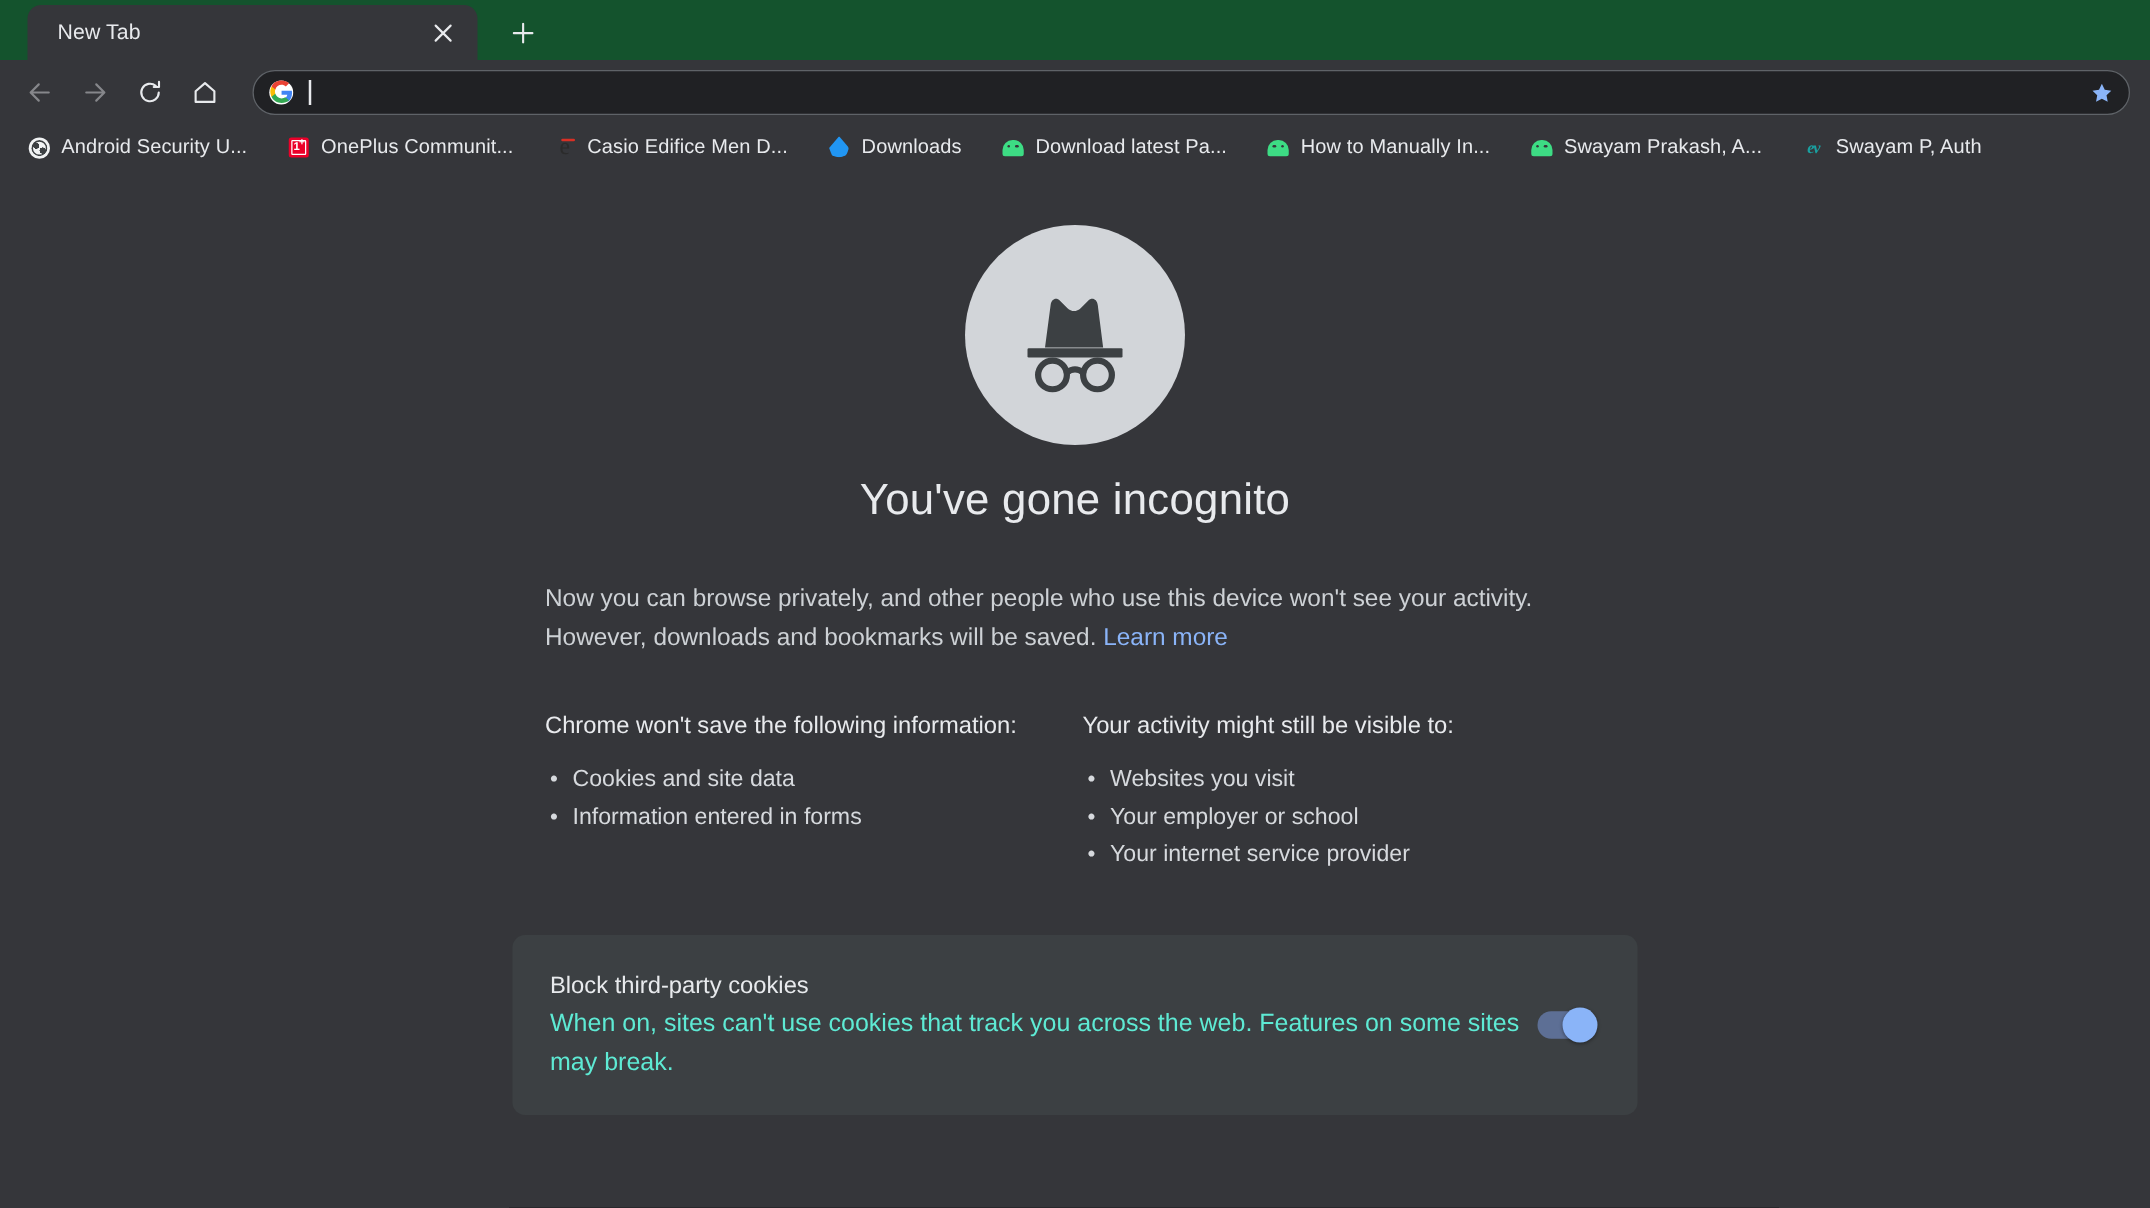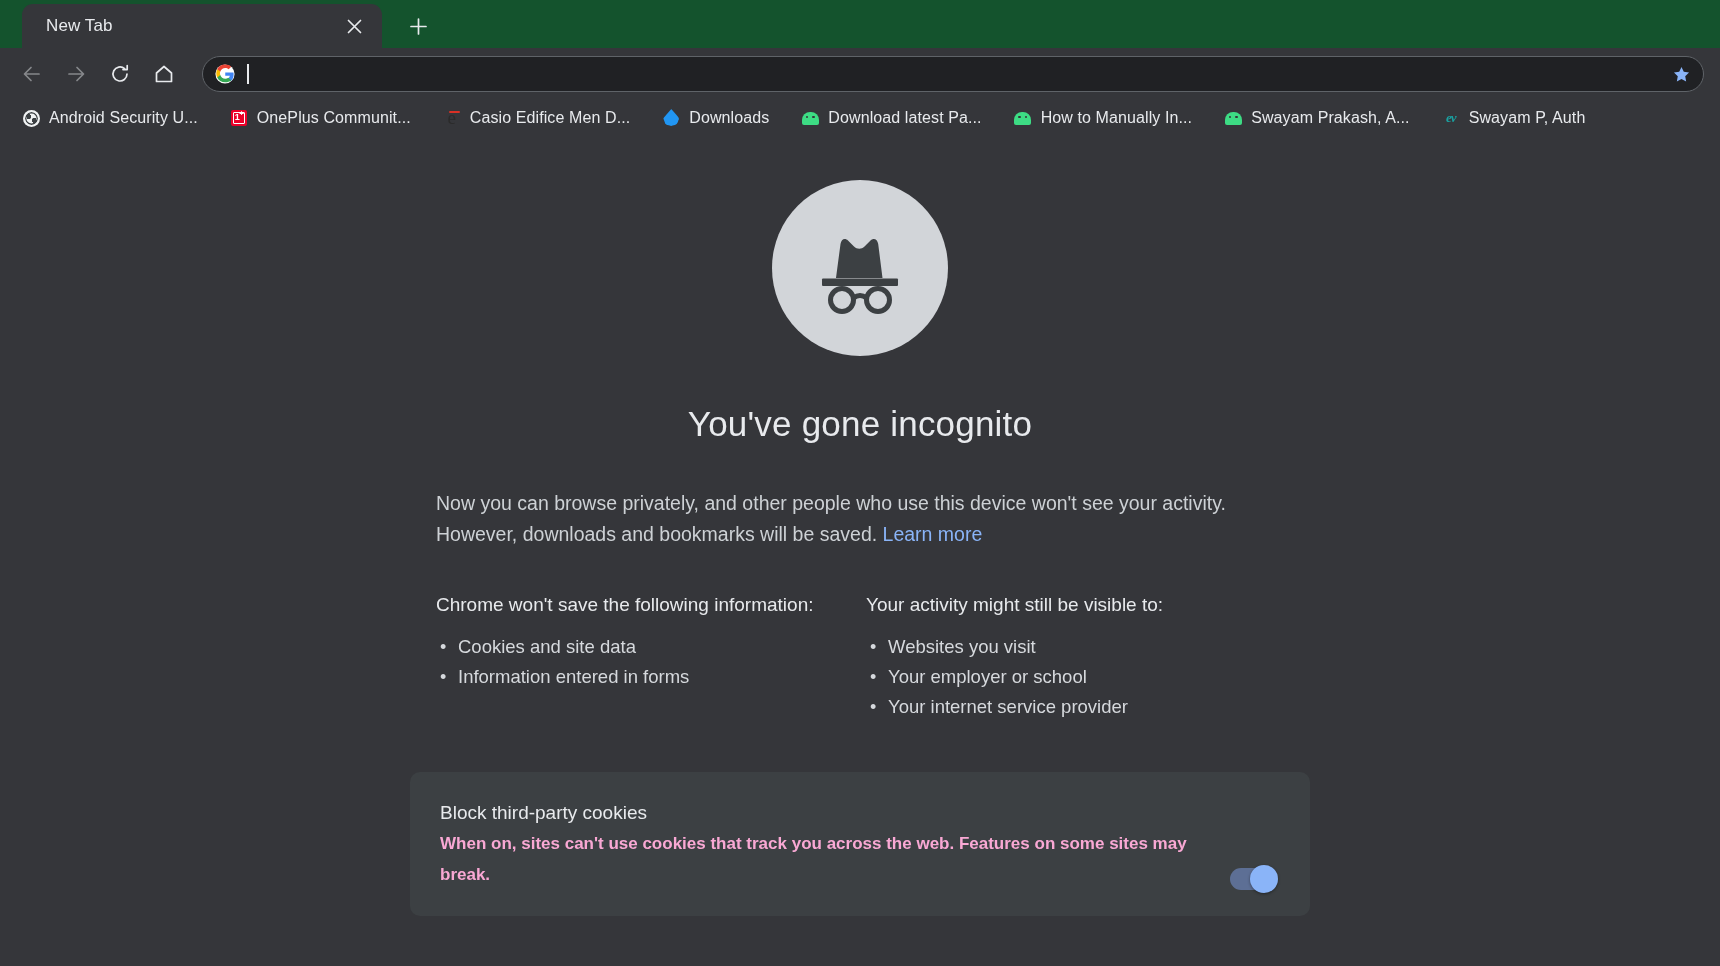--- a/index.html
+++ b/index.html
@@ -266,21 +266,21 @@
     width: 176px; height: 176px;
     border-radius: 50%;
     background: #d2d5d9;
     display: flex;
     align-items: center;
     justify-content: center;
     flex: 0 0 auto;
   }
 
   #headline {
-    margin-top: 48px;
+    margin-top: 24px;
     color: #e8eaed;
     font-size: 35px;
     font-weight: 400;
     letter-spacing: .2px;
     text-align: center;
   }
 
   #intro {
     margin-top: 44px;
     width: 848px;
@@ -325,33 +325,32 @@
     font-size: 18px;
   }
 
   #cookie-card {
     margin-top: 50px;
     width: 900px;
     background: #3c4043;
     border-radius: 10px;
     padding: 26px 34px 26px 30px;
     display: flex;
-    align-items: flex-end;
+    align-items: center;
   }
   #cookie-text { flex: 1; }
   #cookie-title {
     color: #e8eaed;
     font-size: 19px;
     line-height: 30px;
   }
   #cookie-desc {
-    color: #f9a8d4;
-    font-size: 17px;
+    color: #5eead4;
+    font-size: 20px;
     line-height: 31px;
-    font-weight: bold;
   }
   #cookie-toggle {
     flex: 0 0 auto;
     width: 46px;
     height: 22px;
     border-radius: 11px;
     background: #5d6f95;
     position: relative;
   }
   #cookie-toggle .knob {

